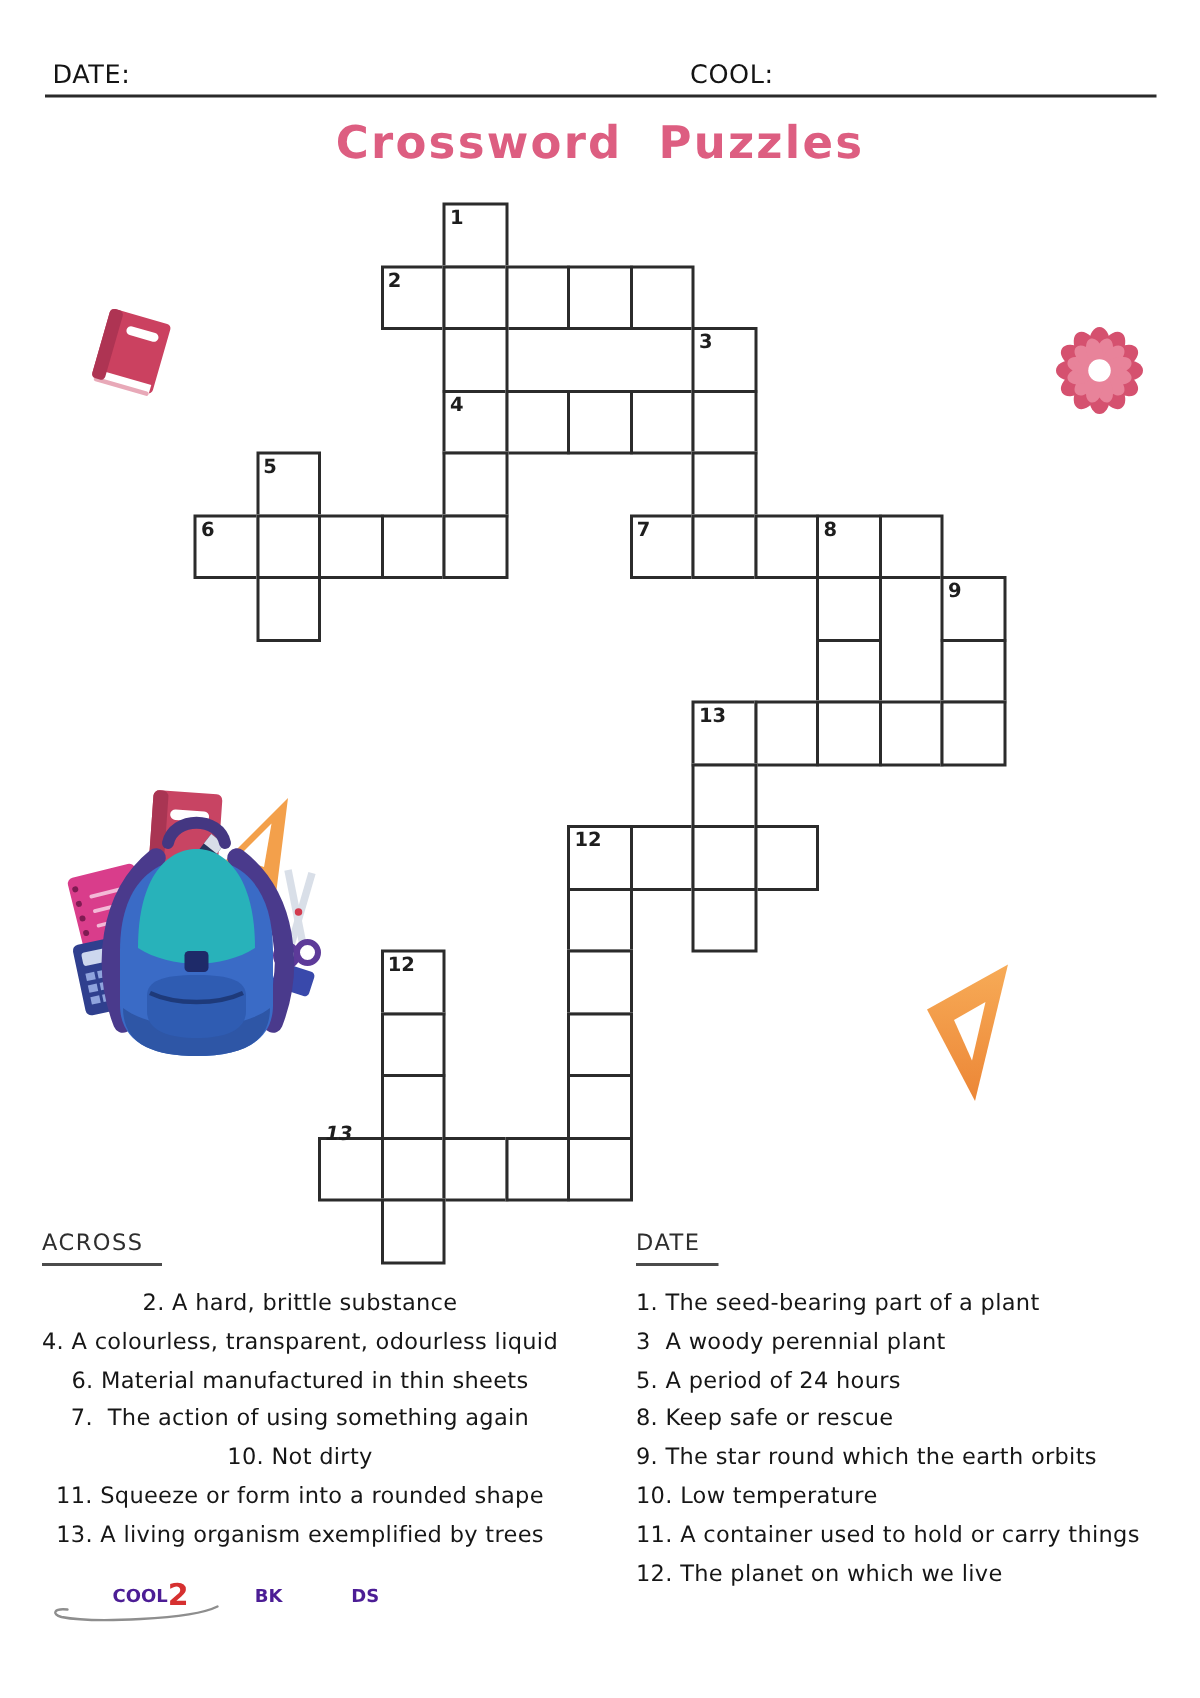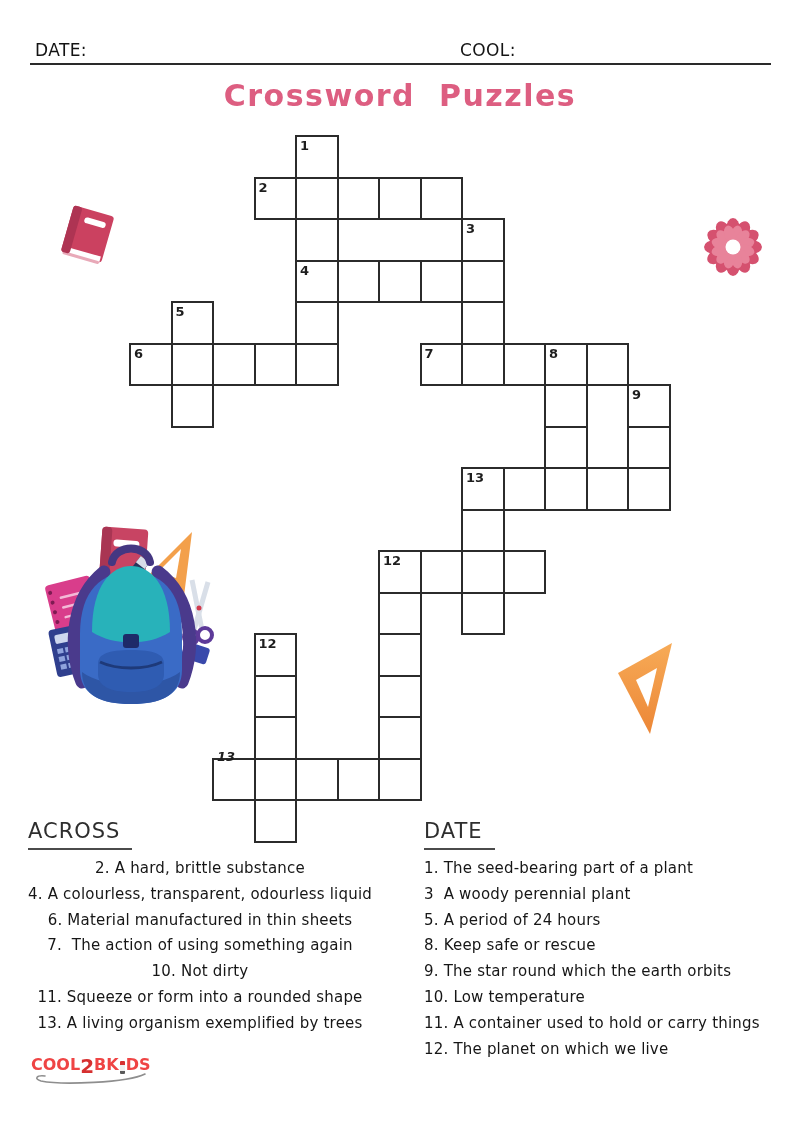--- a/index.html
+++ b/index.html
@@ -13,40 +13,40 @@
   .title{position:absolute;left:0;right:0;top:78px;text-align:center;font-size:30px;font-weight:bold;
          letter-spacing:1.5px;color:#dd5e81;white-space:pre;}
 
   
   .grid{position:absolute;left:129px;top:135px;width:542px;height:708px;}
   .cell{position:absolute;box-sizing:border-box;width:43.5px;height:43.5px;
         border:2px solid #2b2b2b;background:#fff;}
   .cellnum{position:absolute;font-size:13px;font-weight:bold;color:#1e1e1e;pointer-events:none;}
 
   
-  .clue-heading{position:absolute;top:819px;font-size:21px;letter-spacing:1px;color:#2e2e2e;
+  .clue-heading{position:absolute;top:819px;font-size:15px;letter-spacing:1px;color:#2e2e2e;
                 border-bottom:2px solid #4b4b4b;padding:0 12px 5px 0;}
   .across-heading{left:28px;}
   .down-heading{left:424px;}
   .clue-list{position:absolute;top:856px;font-size:15px;line-height:25.8px;letter-spacing:.2px;
              color:#161616;white-space:pre;}
   .across-list{left:28px;text-align:center;}
   .down-list{left:424px;}
 
   
   .deco{position:absolute;}
   .book-icon{left:54px;top:202px;}
   .flower-icon{left:704px;top:218px;}
   .backpack{left:42px;top:514px;}
   .ruler-icon{left:610px;top:637px;}
 
   
   .logo{position:absolute;left:31px;top:1055px;width:120px;height:34px;}
   .logo-row{display:flex;align-items:flex-end;font-weight:bold;font-family:"DejaVu Sans",sans-serif;}
-  .lg-blue{color:#ef4444;font-size:16px;letter-spacing:0px;}
+  .lg-blue{color:#4c1d95;font-size:12px;letter-spacing:0px;margin-left:44px;}
   .lg-red{color:#d63030;font-size:20px;line-height:16px;}
   .pencil{display:inline-block;width:5px;height:13px;margin:0 1px;
           background:linear-gradient(#d63030 0 30%, #efefef 30% 75%, #5a5a5a 75%);border-radius:1px;}
   .swoosh{display:block;margin-top:-2px;}
 </style>
 </head>
 <body>
 
 <div class="page">
 

